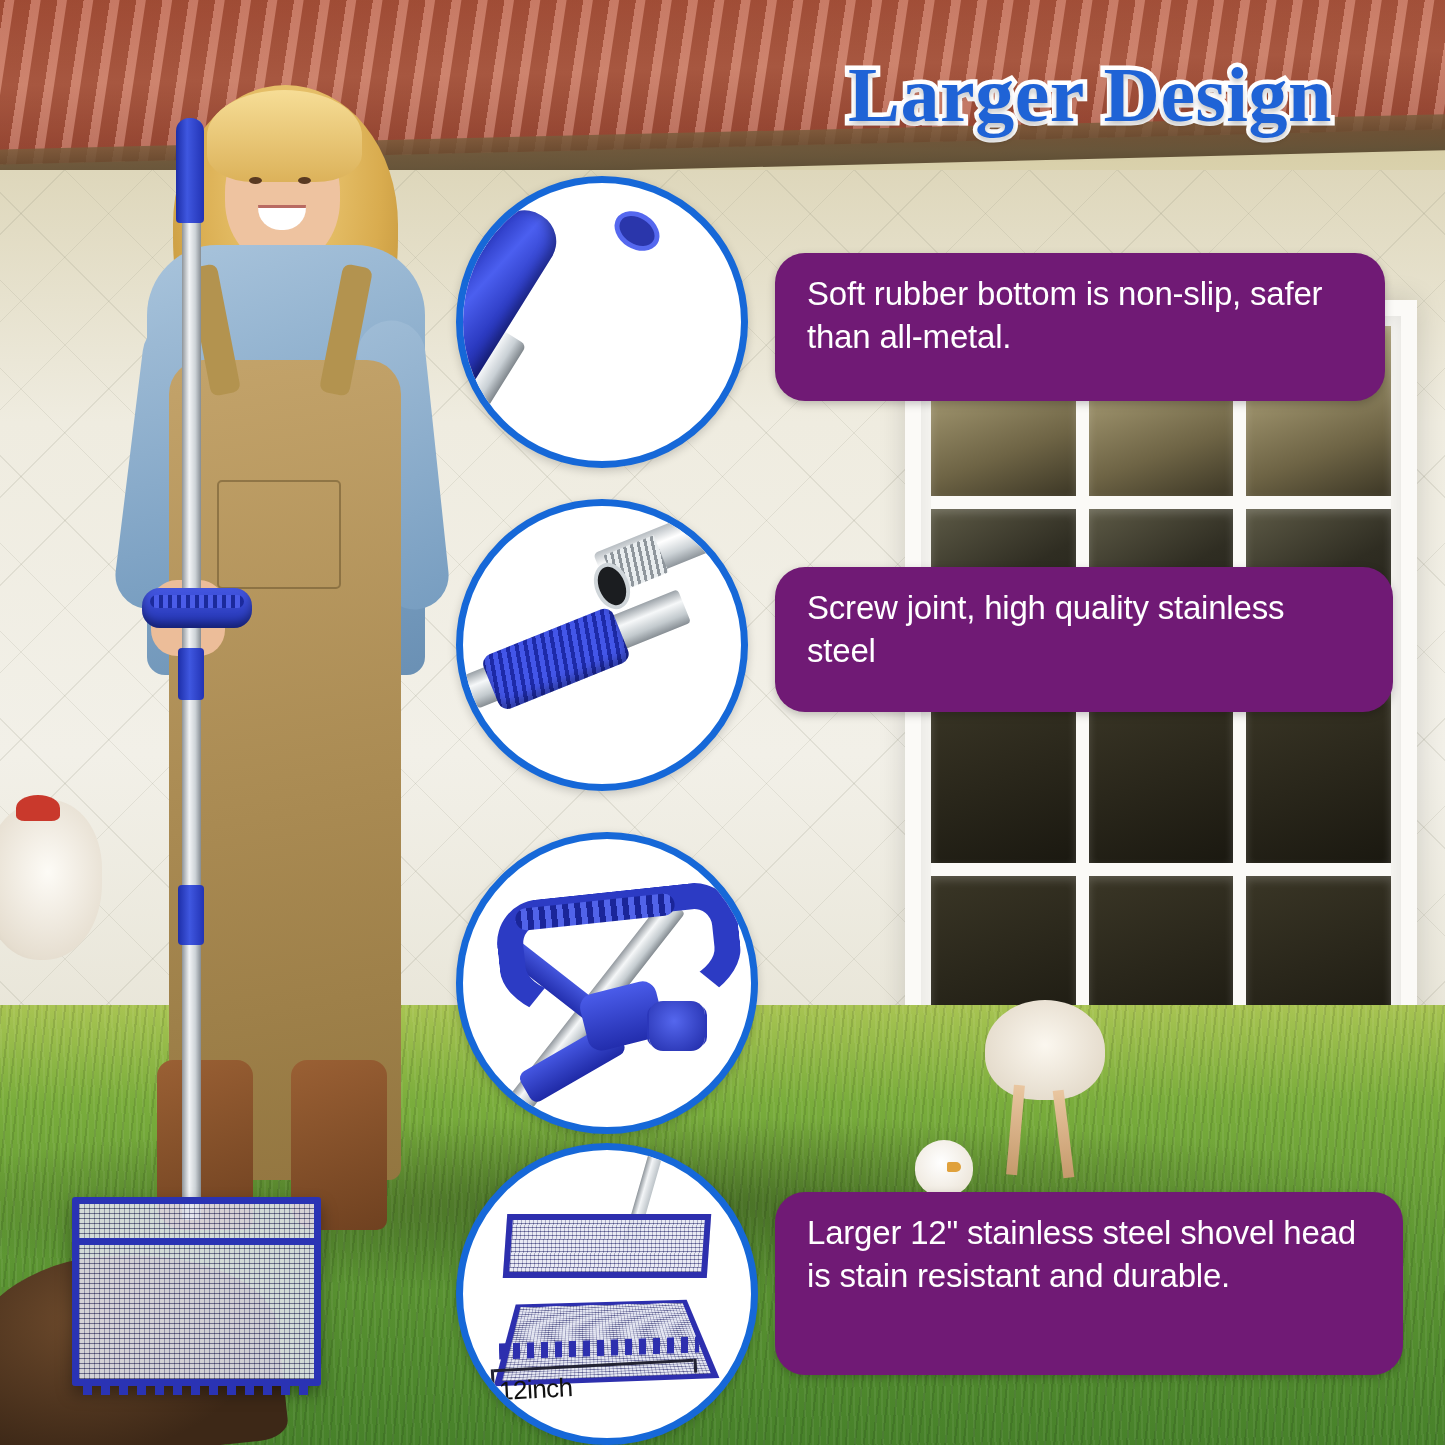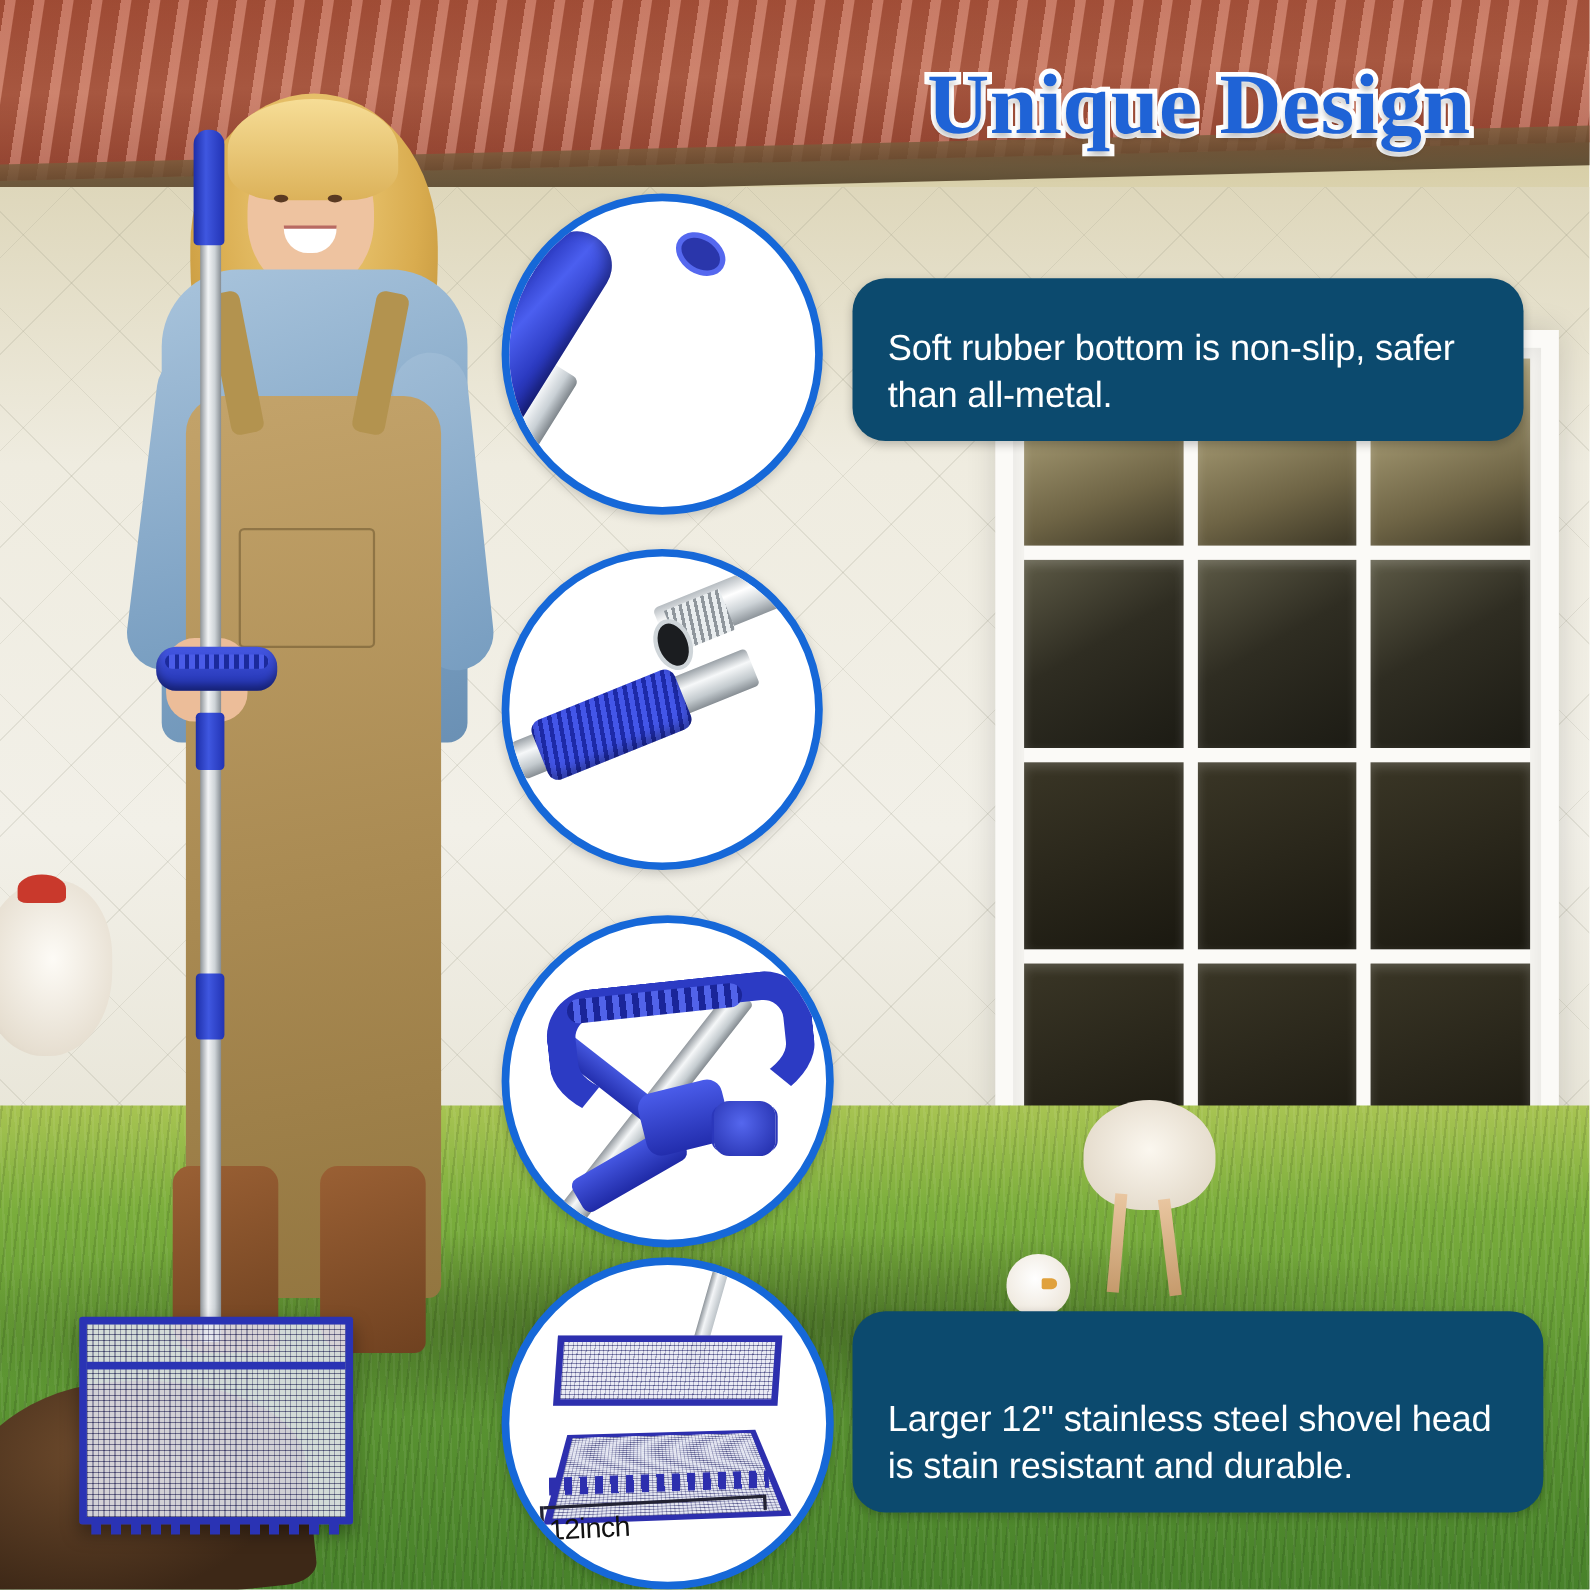--- a/index.html
+++ b/index.html
@@ -415,26 +415,26 @@
   .dim-label {
     position: absolute; left: 36px; top: 224px;
     font-family: "Liberation Sans", sans-serif;
     font-size: 26px; color: #111; letter-spacing: -0.5px;
     transform: rotate(-3deg);
   }
 
   
   .callout {
     position: absolute;
-    background: #0c4a6e;
+    background: #701a75;
     border-radius: 30px;
     color: #ffffff;
     box-sizing: border-box;
     display: flex;
-    align-items: flex-end;
+    align-items: flex-start;
     font-family: "Liberation Sans", sans-serif;
     font-size: 33px;
     line-height: 1.30;
     letter-spacing: -0.2px;
     padding: 20px 38px 20px 32px;
     box-shadow: 0 3px 9px rgba(0,0,0,0.22);
   }
   .b1 { left: 775px; top: 253px;  width: 610px; height: 148px; }
   .b2 { left: 775px; top: 567px;  width: 618px; height: 145px; }
   .b3 { left: 775px; top: 802px;  width: 615px; height: 288px; }
@@ -501,21 +501,21 @@
     <div class="chicken-comb"></div>
 
     <div class="pole"></div>
     <div class="pole-grip-top"></div>
     <div class="d-handle"></div>
     <div class="pole-grip-mid"></div>
     <div class="pole-grip-low"></div>
     <div class="shovel-head"></div>
   </div>
 
-  <div class="title">Unique Design</div>
+  <div class="title">Larger Design</div>
 
   <div class="circle c1">
     <div class="d1-pole"></div>
     <div class="d1-grip"></div>
     <div class="d1-hole"></div>
   </div>
 
   <div class="circle c2">
     <div class="d2-tube"></div>
     <div class="d2-chrome"></div>
@@ -540,19 +540,22 @@
     <div class="d4-basket"></div>
     <div class="d4-teeth"></div>
     <div class="dim-line"></div>
     <div class="dim-label">12inch</div>
   </div>
 
   <div class="callout b1">
     <span>Soft rubber bottom is non-slip, safer than all-metal.</span>
   </div>
 
+  <div class="callout b2">
+    <span>Screw joint, high quality stainless steel</span>
+  </div>
 
 
   <div class="callout b4">
     <span>Larger 12" stainless steel shovel head is stain resistant and durable.</span>
   </div>
 
 </div>
 
 </body></html>

